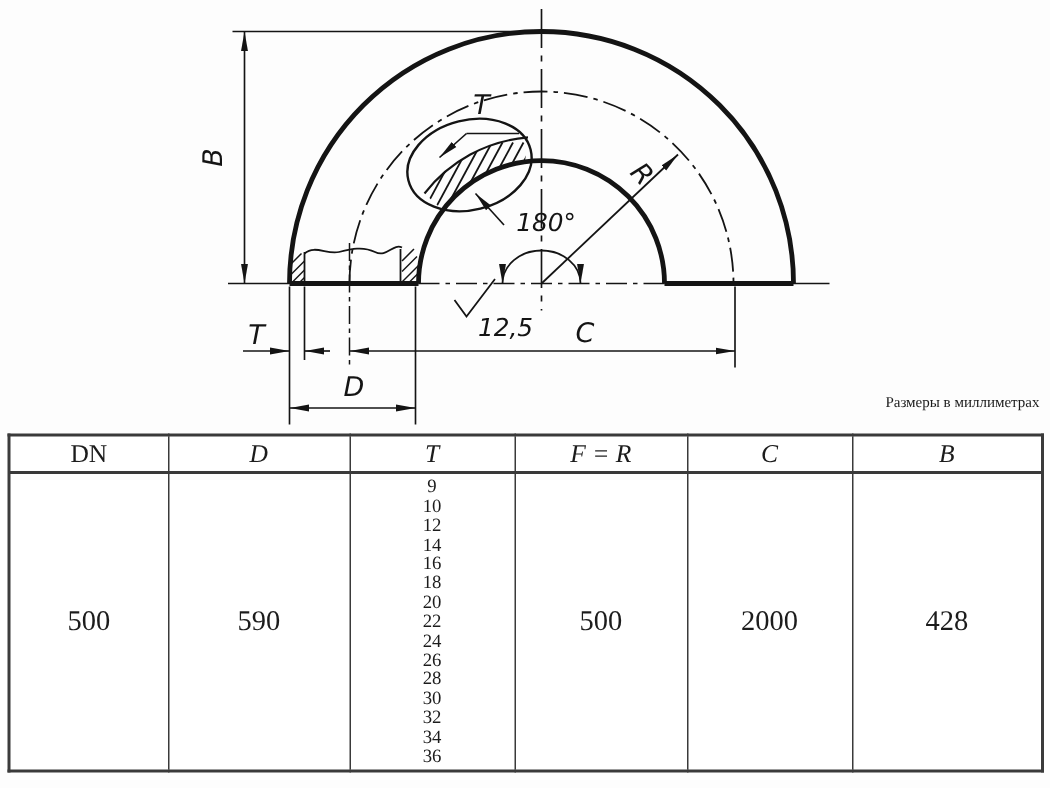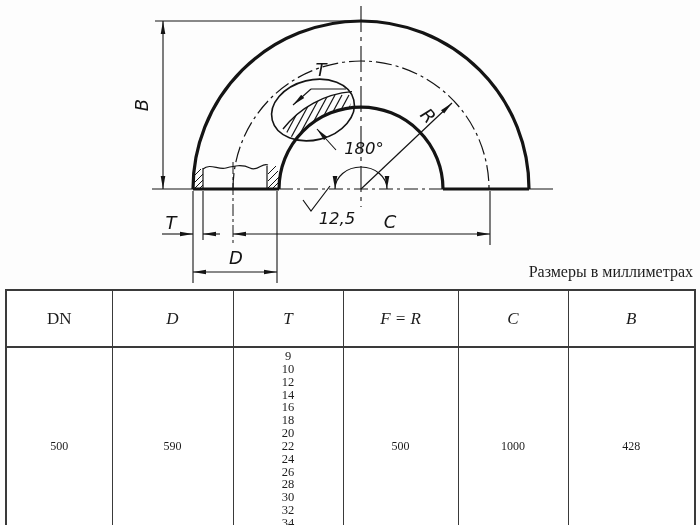--- a/index.html
+++ b/index.html
@@ -15,21 +15,21 @@
   .dlabel{
     font-family:"DejaVu Sans", sans-serif;
     font-style:italic;
     font-size:18px;
     fill:#141414;
   }
   .dlabel.small{font-size:16.5px;}
   .units-note{
     position:absolute;
     top:263px;right:7px;
-    font-size:16px;
+    font-size:10px;
     color:#1c1c1c;
     font-family:"Liberation Serif", serif;
   }
   table.dims{
     position:absolute;
     left:5px;top:289px;
     width:689px;
     border-collapse:collapse;
     table-layout:fixed;
     background:#fff;
@@ -38,26 +38,26 @@
     border:1.5px solid #3a3a3a;
   }
   table.dims{border:2px solid #3a3a3a;}
   table.dims thead tr{border-bottom:2px solid #3a3a3a;}
   table.dims th{
     height:23px;
     font-size:17px;
     font-weight:normal;
     text-align:center;
     vertical-align:middle;
-    padding:16px;
+    padding:0;
   }
   table.dims th.it{font-style:italic;}
   table.dims td{
     height:195px;
-    font-size:12px;
+    font-size:19px;
     text-align:center;
     vertical-align:middle;
     padding:0;
   }
   table.dims td.t-col{
     vertical-align:top;
     padding-top:2px;
     font-size:12.5px;
     line-height:12.85px;
     white-space:pre-line;
@@ -190,17 +190,17 @@
 20
 22
 24
 26
 28
 30
 32
 34
 36</td>
       <td>500</td>
-      <td>1000</td>
+      <td>2000</td>
       <td>428</td>
     </tr>
   </tbody>
 </table>
 
 </body></html>

